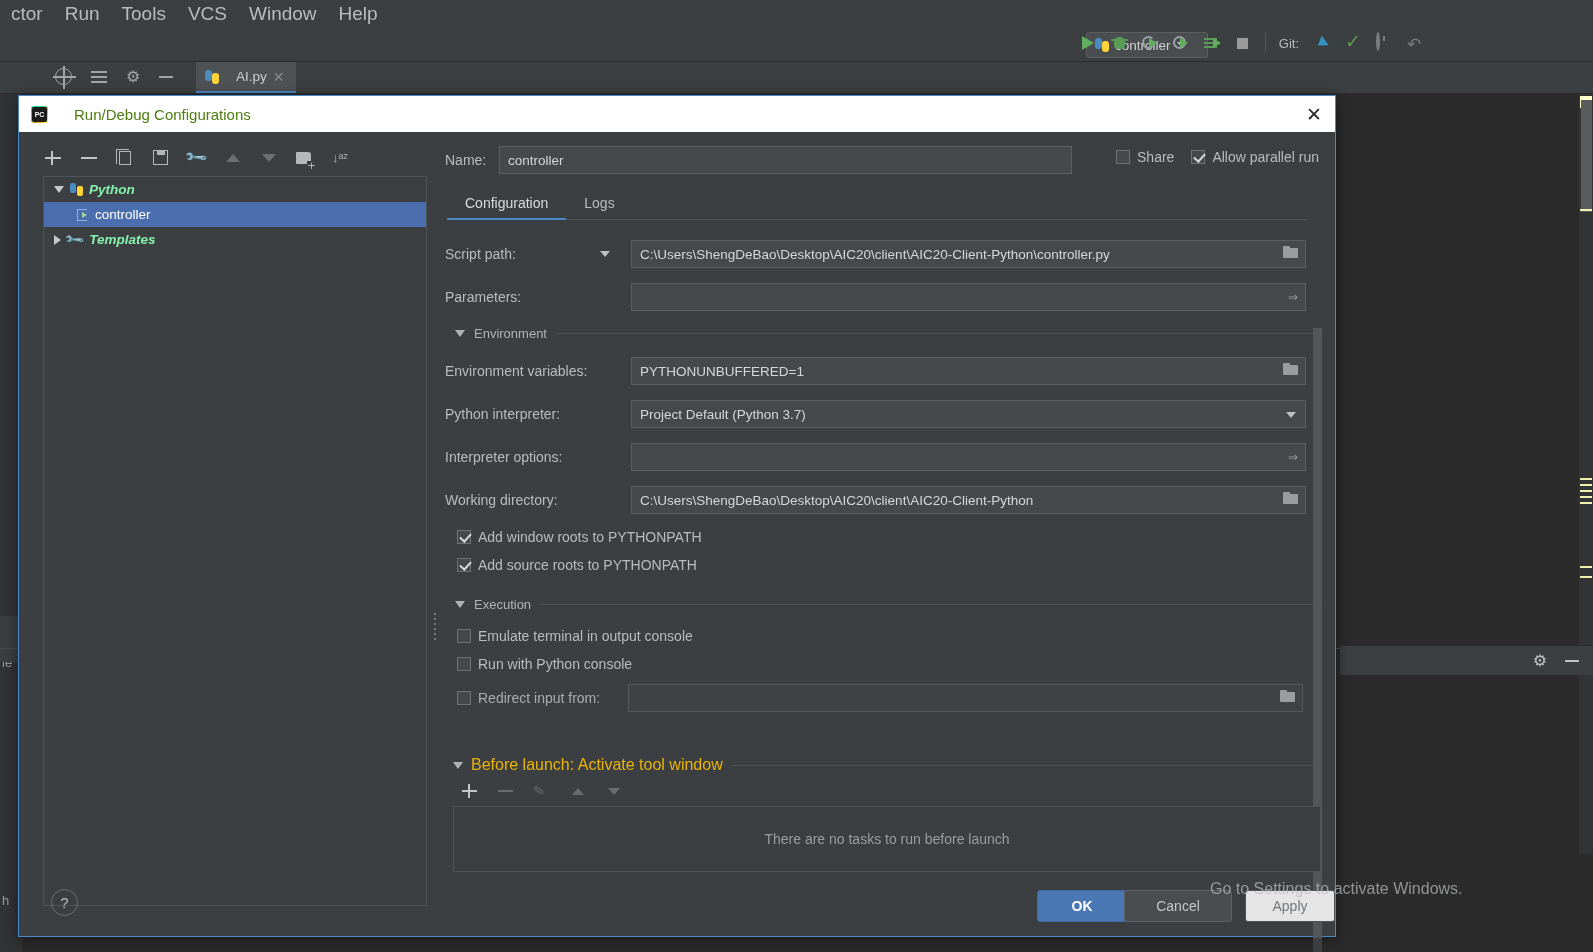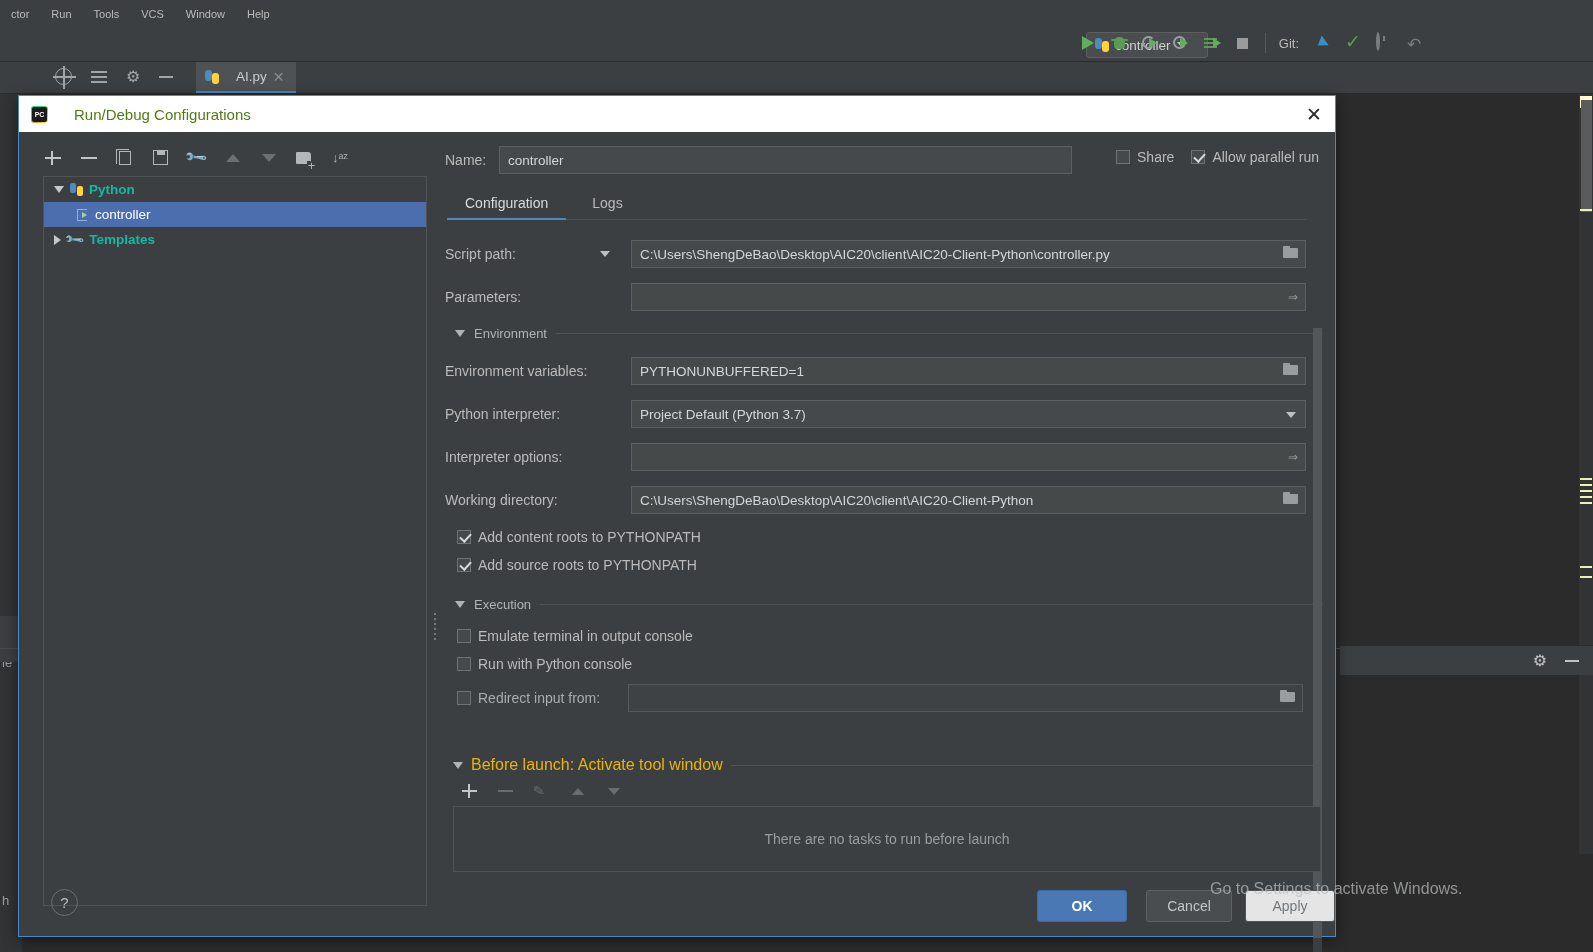--- a/index.html
+++ b/index.html
@@ -15,21 +15,21 @@
   }
   #root { position: relative; width: 1593px; height: 952px; }
 
   
   .ide-menubar {
     position: absolute; left: 0; top: 0; width: 1593px; height: 28px;
     background: #3c3f41;
     display: flex; align-items: center;
   }
   .menu-item {
-    padding: 3px 11px; color: #bbbbbb; font-size: 11px; white-space: nowrap;
+    padding: 3px 11px; color: #bbbbbb; font-size: 19px; white-space: nowrap;
   }
 
   .ide-toolbar {
     position: absolute; left: 0; top: 28px; width: 1593px; height: 34px;
     background: #3c3f41; border-bottom: 1px solid #2b2b2b;
   }
   .run-config-box {
     position: absolute; right: 385px; top: 4px;
     height: 26px; min-width: 122px;
     border: 1px solid #5e6060; border-radius: 3px;
@@ -189,21 +189,21 @@
   .tree-panel {
     position:absolute; left:24px; top:44px; width:384px; height:730px;
     border:1px solid #4f5355; background:#3c3f41; overflow:hidden;
   }
   .tree-row {
     display:flex; align-items:center; gap:6px; height:25px; padding-left:10px; font-size:13.5px;
   }
   .tree-row.sel { background:#4b6eaf; color:#ffffff; }
   .tri-right { width:0;height:0;border-left:7px solid #c5c8ca;border-top:5px solid transparent;border-bottom:5px solid transparent;}
   .tri-down { width:0;height:0;border-top:7px solid #c5c8ca;border-left:5px solid transparent;border-right:5px solid transparent;}
-  .tree-label-bold { font-weight:bold; color:#14b8a6; }
+  .tree-label-bold { font-weight:bold; color:#86efac;font-style:italic; }
   .tree-label-sel { color:#ffffff; }
   .mini-py { width:13px;height:13px;position:relative;display:inline-block;}
   .mini-py::before,.mini-py::after{content:"";position:absolute;width:6px;height:10px;border-radius:2px;}
   .mini-py::before{background:#4b8bbe;left:0;top:0;}
   .mini-py::after{background:#ffd43b;right:0;bottom:0;}
   .mini-wrench { color:#c5c8ca; font-size:13px; transform:rotate(-40deg); }
   .mini-run { width:13px;height:13px;position:relative;display:inline-block;}
   .mini-run::before{content:"";position:absolute;left:1px;top:1px;width:9px;height:10px;border:1.5px solid #8fb3dd;border-right:none;}
   .mini-run::after{content:"";position:absolute;left:6px;top:4px;border-left:5px solid #9fd49f;border-top:3px solid transparent;border-bottom:3px solid transparent;}
 
@@ -233,21 +233,21 @@
   .cbox {
     width:14px;height:14px;border:1px solid #6e7274;background:#45494a;
     display:inline-block;position:relative;margin-right:7px;vertical-align:middle;
   }
   .cbox.checked::after{
     content:"";position:absolute;left:4px;top:0px;width:5px;height:9px;
     border:solid #d7dadc;border-width:0 2px 2px 0;transform:rotate(42deg);
   }
   .cb-wrap { display:flex; align-items:center; font-size:14px; color:#bbbbbb; }
 
-  .tabs { display:flex; gap:8px; margin:14px 0 0 2px; border-bottom:1px solid #4f5355; width:860px;}
+  .tabs { display:flex; gap:0; margin:14px 0 0 2px; border-bottom:1px solid #4f5355; width:860px;}
   .tab { padding:7px 18px 8px; font-size:14px; color:#bbbbbb; position:relative;}
   .tab.active { color:#d8dbdd; }
   .tab.active::after{
     content:""; position:absolute;left:0;right:0;bottom:-1px;height:2px;background:#4a88c7;
   }
 
   .form { margin-top:20px; position:relative; }
   .f-row { display:flex; align-items:center; margin-bottom:15px; position:relative; }
   .f-label { width:186px; font-size:14px; color:#bbbbbb; flex:none; }
   .f-field {
@@ -301,21 +301,21 @@
   .cfg-scroll i { position:absolute; left:0; top:0; width:9px; height:610px; background:#53575a; }
 
   .dlg-footer {
     position:absolute; left:0; right:0; bottom:0; height:62px;
   }
   .btn {
     position:absolute; top:14px; height:32px; border-radius:3px; font-size:14px;
     display:flex;align-items:center;justify-content:center;
   }
   .btn-ok { right:208px; width:90px; background:#4a78b5; border:1px solid #3f6aa3; color:#ffffff; font-weight:bold;}
-  .btn-cancel { right:103px; width:86px; background:#4a4d4f; border:1px solid #5e6264; color:#c3c6c8;}
+  .btn-cancel { right:103px; width:108px; background:#4a4d4f; border:1px solid #5e6264; color:#c3c6c8;}
   .btn-apply { right:0px; width:90px; background:#e5e5e5; border:1px solid #4f5355; color:#73777a;}
 
   
   .watermark {
     position:absolute; left:1210px; top:878px; width:380px; z-index:40; pointer-events:none;
   }
   .wm-title { font-size:28px; color:#b9bcbe; opacity:0.75; white-space:nowrap; }
   .wm-sub { font-size:16px; color:#b9bcbe; opacity:0.72; white-space:nowrap; margin-top:2px;}
 </style>
 </head>
@@ -555,21 +555,21 @@
           <div class="f-row">
             <span class="f-label">Working directory:</span>
             <div class="f-field">
               <span class="val">C:\Users\ShengDeBao\Desktop\AIC20\client\AIC20-Client-Python</span>
               <span class="fld-icon"><i class="folder-ico"></i></span>
             </div>
           </div>
 
           <div class="cb-row">
             <span class="cbox checked"></span>
-            <span>Add content roots to PYTHONPATH</span>
+            <span>Add window roots to PYTHONPATH</span>
           </div>
           <div class="cb-row">
             <span class="cbox checked"></span>
             <span>Add source roots to PYTHONPATH</span>
           </div>
 
           <div class="sec-head" style="margin-top:24px;">
             <span class="sec-tri"></span>
             <span class="cap">Execution</span>
             <span class="sec-line"></span>

